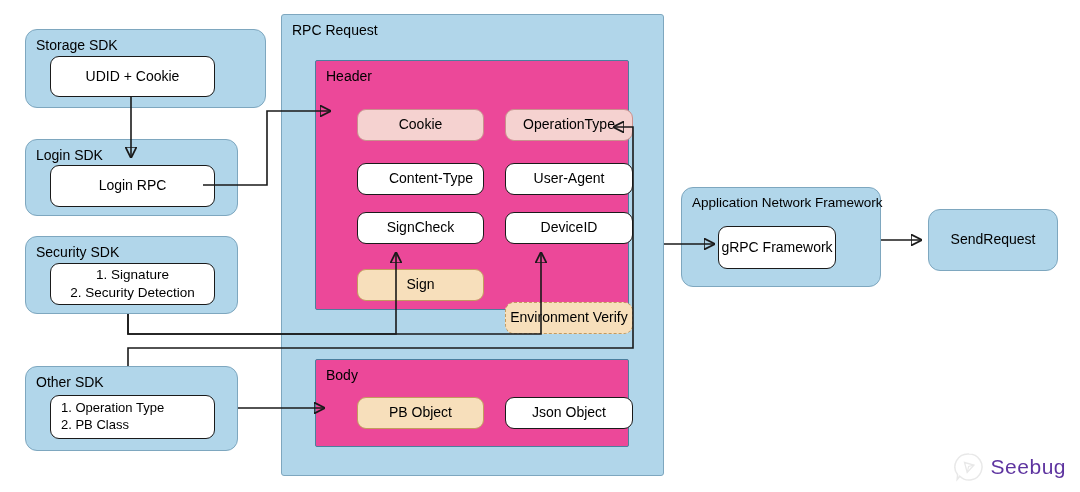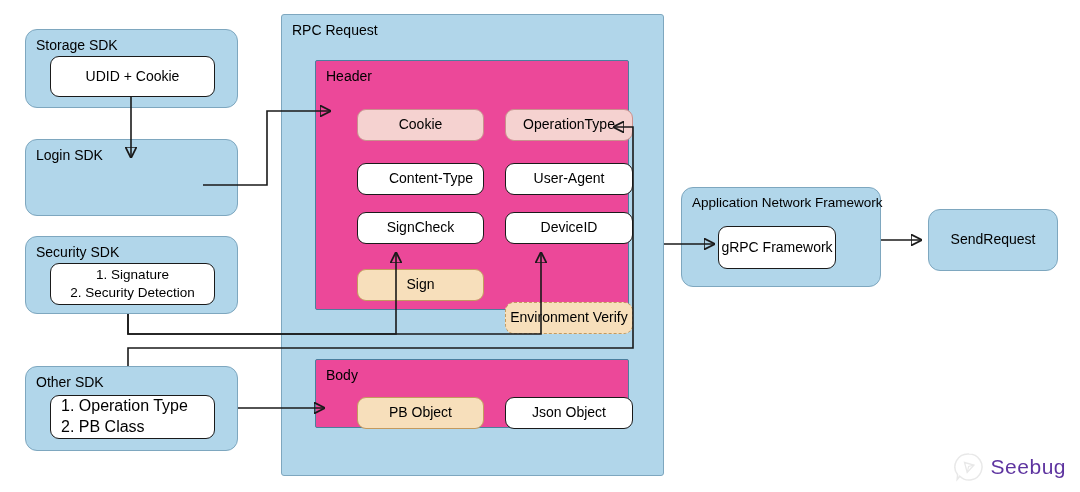--- a/index.html
+++ b/index.html
@@ -112,42 +112,45 @@
     font-size: 21px;
     color: #4c1d95;
     letter-spacing: 0.5px;
   }
 </style>
 </head>
 <body>
 
 <div id="canvas">
 
-  <div class="node group" style="left:25px; top:29px; width:213px; height:79px;padding-left:11px;">
+  <div class="node group" style="left:25px; top:29px; width:241px; height:79px;padding-left:11px;">
     <span class="group-label">Storage SDK</span>
     <div class="node wbox" style="left:24px; top:26px; width:165px; height:41px;">
       <span>UDID + Cookie</span>
     </div>
   </div>
 
   <div class="node group" style="left:25px; top:139px; width:213px; height:77px;">
     <span class="group-label">Login SDK</span>
+    <div class="node wbox" style="left:24px; top:25px; width:165px; height:42px;">
+      <span>Login RPC</span>
+    </div>
   </div>
 
   <div class="node group" style="left:25px; top:236px; width:213px; height:78px;">
     <span class="group-label">Security SDK</span>
     <div class="node wbox" style="left:24px; top:26px; width:165px; height:42px; font-size:13.5px; line-height:1.3;">
       <span>1. Signature
 2. Security Detection</span>
     </div>
   </div>
 
   <div class="node group" style="left:25px; top:366px; width:213px; height:85px;">
     <span class="group-label">Other SDK</span>
-    <div class="node wbox left-label" style="left:24px; top:28px; width:165px; height:44px; font-size:16px; line-height:1.3; padding-left:10px;">
+    <div class="node wbox left-label" style="left:24px; top:28px; width:165px; height:44px; font-size:13px; line-height:1.3; padding-left:10px;">
       <span>1. Operation Type
 2. PB Class</span>
     </div>
   </div>
 
   <div class="node group" style="left:281px; top:14px; width:383px; height:462px; border-radius:3px;">
     <span class="group-label">RPC Request</span>
 
     
     <div class="node panel" style="left:33px; top:45px; width:314px; height:250px;">
@@ -176,21 +179,21 @@
 
       <div class="node obox" style="left:41px; top:200px; width:127px; height:32px;margin-top:8px;">
         <span>Sign</span>
       </div>
       <div class="node odash" style="left:189px; top:200px; width:128px; height:32px;margin-top:41px;">
         <span>Environment Verify</span>
       </div>
     </div>
 
     
-    <div class="node panel" style="left:33px; top:344px; width:314px; height:69px;">
+    <div class="node panel" style="left:33px; top:344px; width:314px; height:88px;">
       <span class="group-label">Body</span>
       <div class="node obox" style="left:41px; top:37px; width:127px; height:32px;">
         <span>PB Object</span>
       </div>
       <div class="node wbox" style="left:189px; top:37px; width:128px; height:32px;">
         <span>Json Object</span>
       </div>
     </div>
   </div>
 

